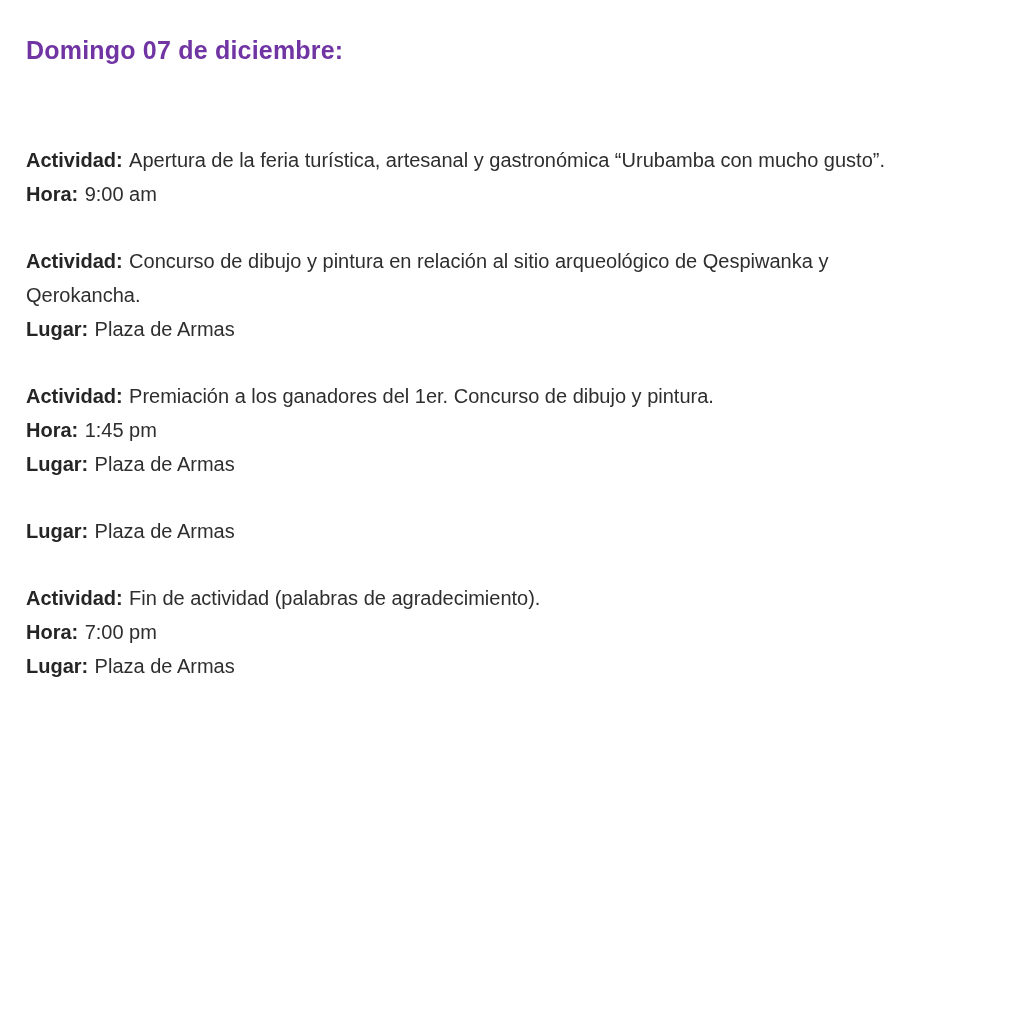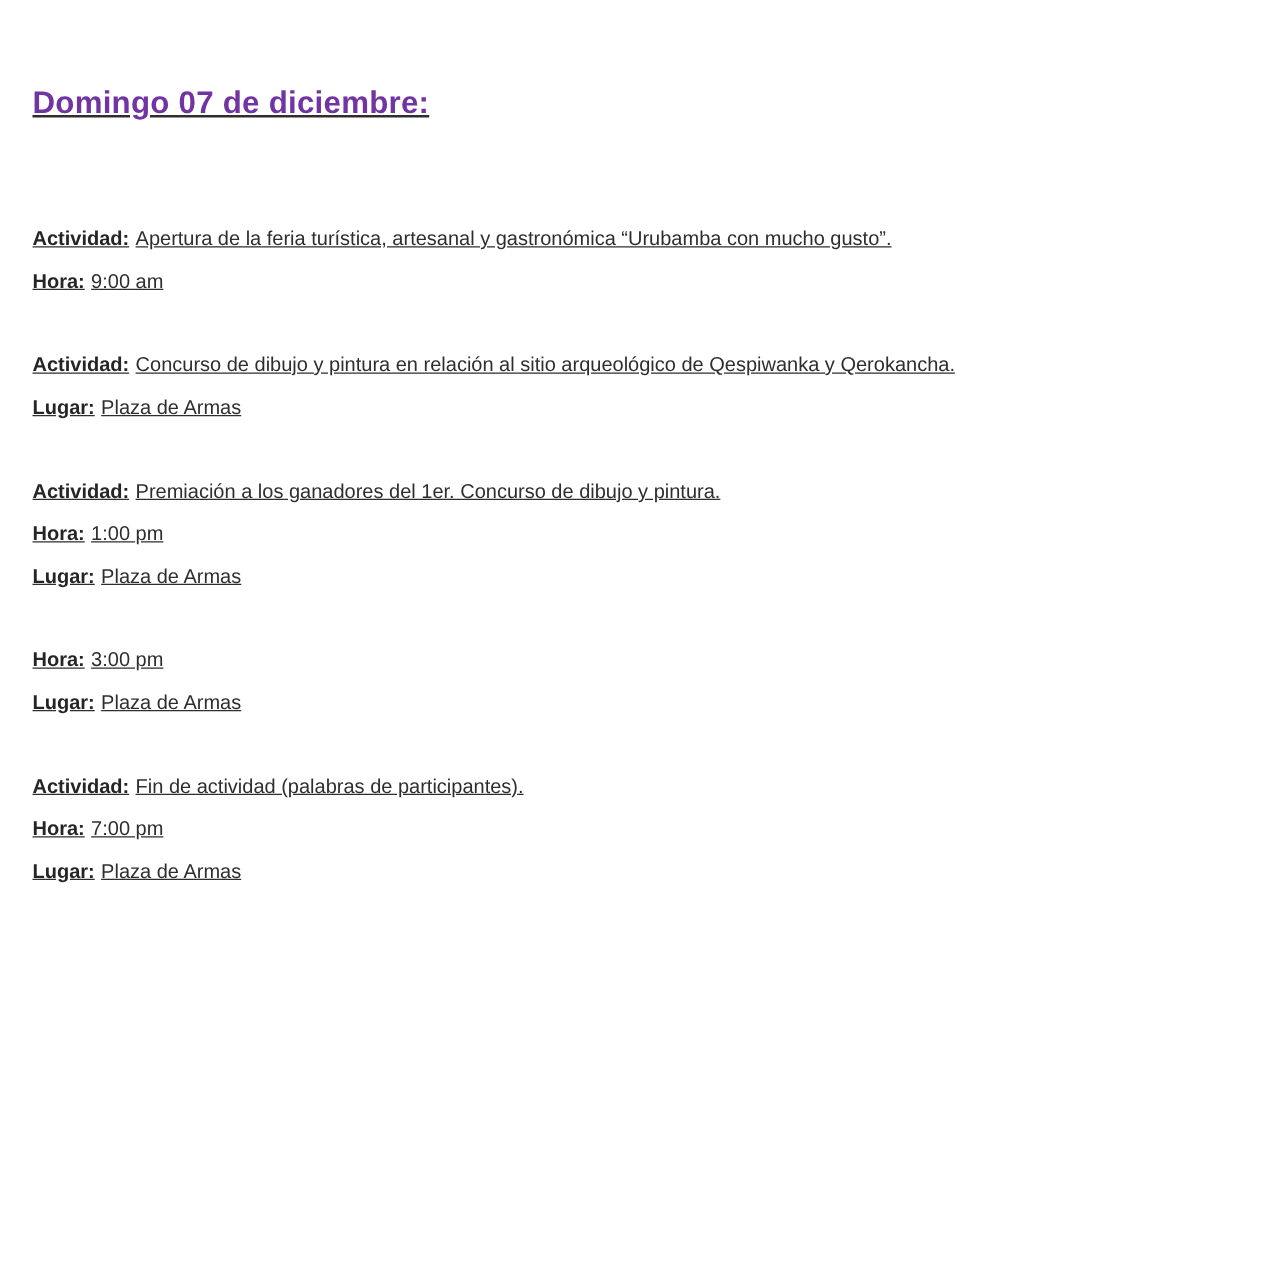--- a/index.html
+++ b/index.html
@@ -7,42 +7,41 @@
     padding: 0;
     background: #ffffff;
     width: 1024px;
     height: 1024px;
     overflow: hidden;
   }
   .page {
     box-sizing: border-box;
     width: 892px;
     height: 1024px;
-    padding: 68px 40px 0 26px;
+    padding: 36px 40px 0 26px;
     font-family: "Liberation Sans", "DejaVu Sans", sans-serif;
     color: #2e2e2e;
     background: #ffffff;
-    text-decoration: underline;
   }
   .heading {
     font-size: 25px;
     font-weight: 700;
     color: #7134a3;
     margin: 0 0 78px 0;
     letter-spacing: 0.2px;
   }
   .content {
     width: 862px;
   }
   .event {
     margin: 0 0 33px 0;
   }
   .line {
     margin: 0;
-    font-size: 16px;
+    font-size: 20px;
     line-height: 34px;
   }
   .line strong {
     font-weight: 700;
     color: #252525;
     margin-right: 0.32em;
   }
 </style>
 </head>
 <body>
@@ -57,29 +56,28 @@
       <p class="line"><strong>Hora:</strong><span>9:00 am</span></p>
     </section>
 
     <section class="event">
       <p class="line"><strong>Actividad:</strong><span>Concurso de dibujo y pintura en relación al sitio arqueológico de Qespiwanka y Qerokancha.</span></p>
       <p class="line"><strong>Lugar:</strong><span>Plaza de Armas</span></p>
     </section>
 
     <section class="event">
       <p class="line"><strong>Actividad:</strong><span>Premiación a los ganadores del 1er. Concurso de dibujo y pintura.</span></p>
-      <p class="line"><strong>Hora:</strong><span>1:00 pm</span></p>
+      <p class="line"><strong>Hora:</strong><span>1:45 pm</span></p>
       <p class="line"><strong>Lugar:</strong><span>Plaza de Armas</span></p>
     </section>
 
     <section class="event">
-      <p class="line"><strong>Hora:</strong><span>3:00 pm</span></p>
       <p class="line"><strong>Lugar:</strong><span>Plaza de Armas</span></p>
     </section>
 
     <section class="event">
-      <p class="line"><strong>Actividad:</strong><span>Fin de actividad (palabras de participantes).</span></p>
+      <p class="line"><strong>Actividad:</strong><span>Fin de actividad (palabras de agradecimiento).</span></p>
       <p class="line"><strong>Hora:</strong><span>7:00 pm</span></p>
       <p class="line"><strong>Lugar:</strong><span>Plaza de Armas</span></p>
     </section>
 
   </div>
 </div>
 
 </body></html>

